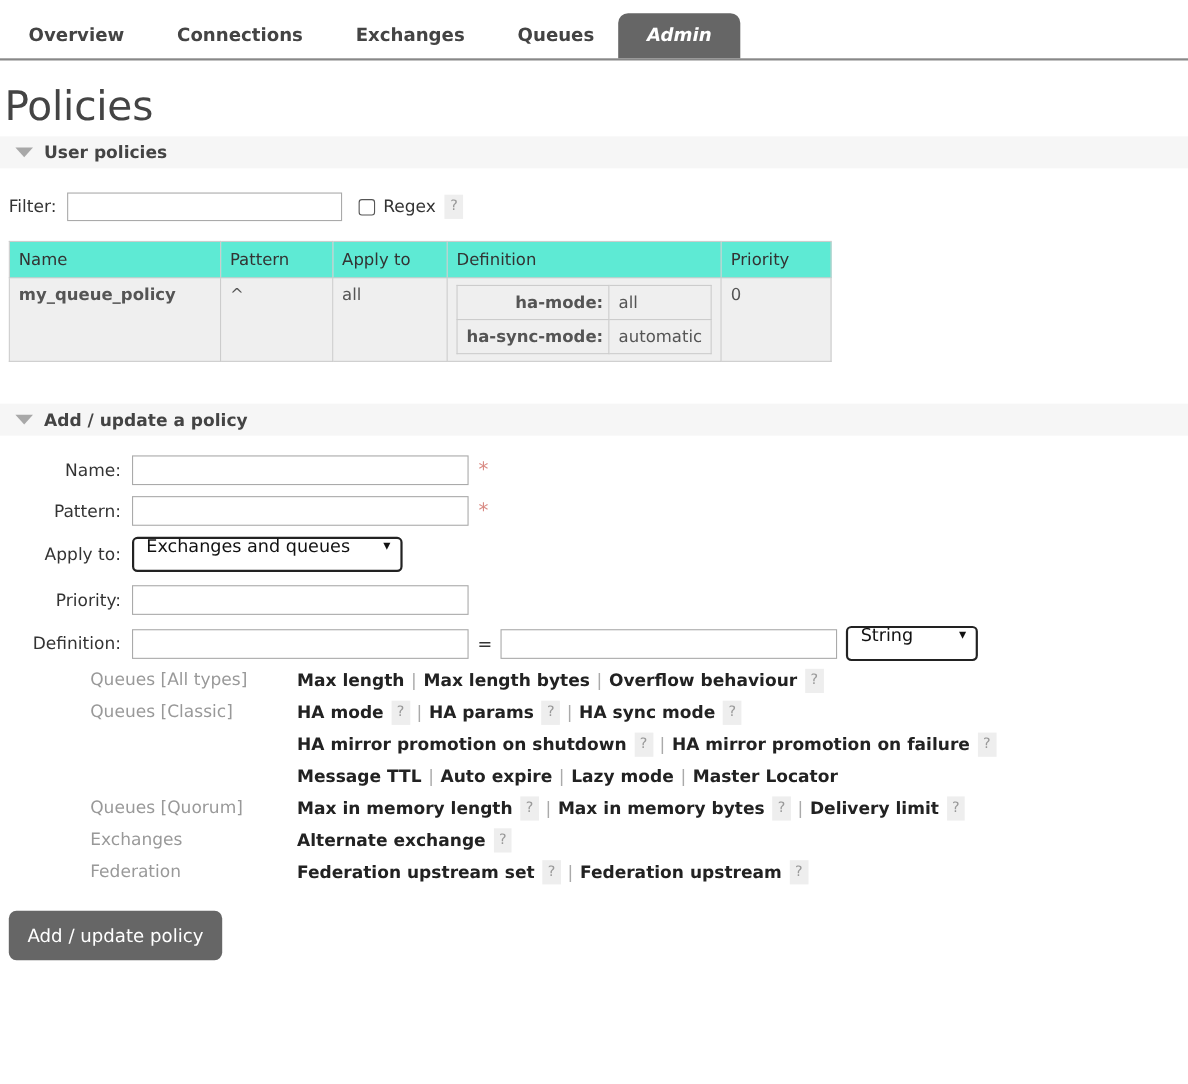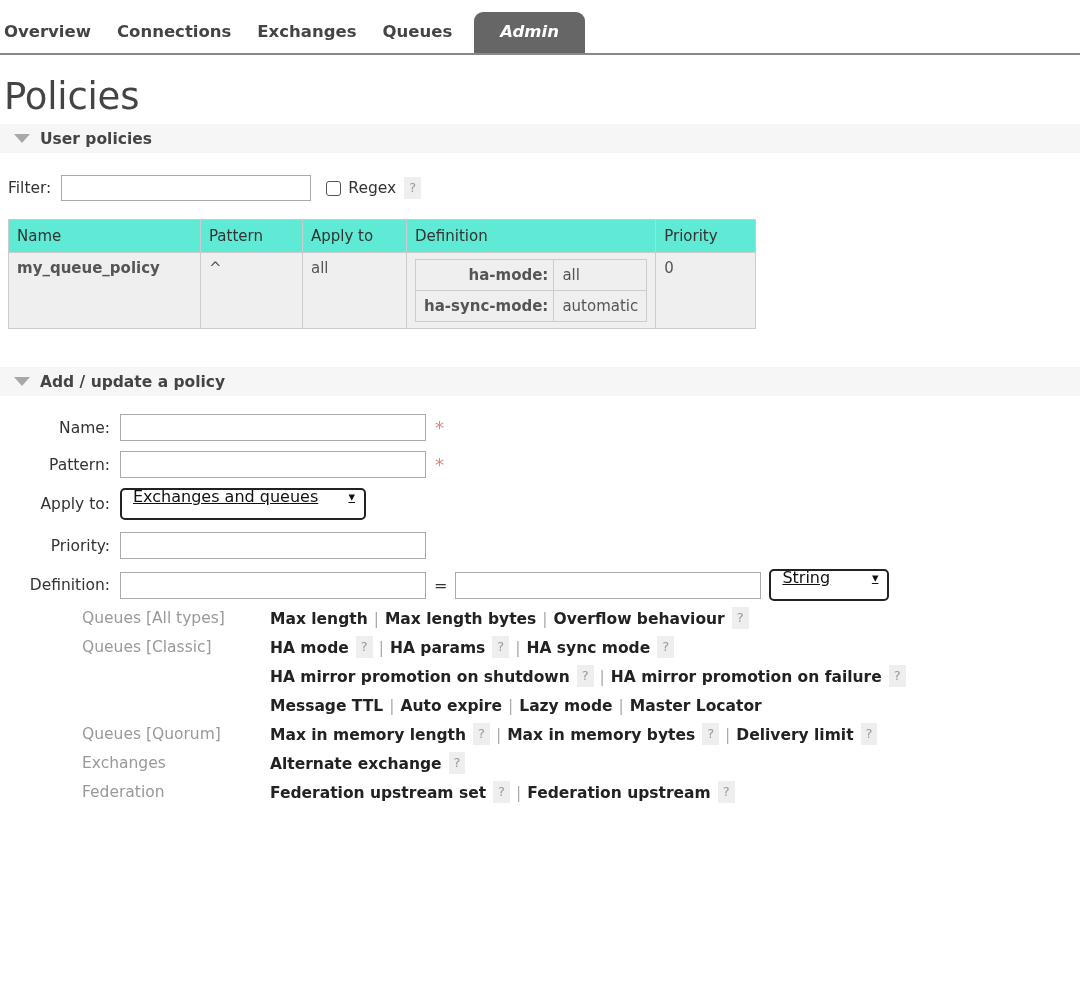--- a/index.html
+++ b/index.html
@@ -35,21 +35,21 @@
     font-weight: bold;
     font-size: 16.5px;
     color: #444444;
     padding: 0 0 12px 0;
     margin: 0;
     cursor: pointer;
     white-space: nowrap;
   }
   .tab-inner {
     display: block;
-    padding: 8px 22px 0 4px;
+    padding: 8px 22px 0 26px;
   }
   .tab.active {
     background: #666666;
     color: #ffffff;
     border-radius: 9px 9px 0 0;
     padding-bottom: 10px;
     margin-bottom: 0px;
     font-style: italic;
   }
   .tab.active .tab-inner {
@@ -238,21 +238,20 @@
     border: 2px solid #222222;
     border-radius: 5px;
     background: #ffffff;
     display: inline-flex;
     align-items: center;
     padding: 0 9px 16px 11px;
     font-size: 16px;
     color: #111111;
     cursor: pointer;
     font-family: inherit;
-    text-decoration: underline;
   }
   .select-box .chev {
     margin-left: 10px;
     font-size: 13px;
     color: #111111;
   }
   #apply-to-select { min-width: 246px; justify-content: space-between; }
   #def-type-select { min-width: 120px; justify-content: space-between; margin-left: 8px; }
   .eq-sign {
     margin: 0 8px;
@@ -456,13 +455,14 @@
       <div class="sc-row">
         <div class="sc-cat">Exchanges</div>
         <div class="sc-links"><span class="sc-link">Alternate exchange</span><span class="help" style="margin-left: 7px;">?</span></div>
       </div>
       <div class="sc-row">
         <div class="sc-cat">Federation</div>
         <div class="sc-links"><span class="sc-link">Federation upstream set</span><span class="help" style="margin-left: 7px;">?</span><span class="sep">|</span><span class="sc-link">Federation upstream</span><span class="help" style="margin-left: 7px;">?</span></div>
       </div>
     </div>
 
+  <button id="submit-button" type="button">Add / update policy</button>
 </form>
 
 </body></html>

